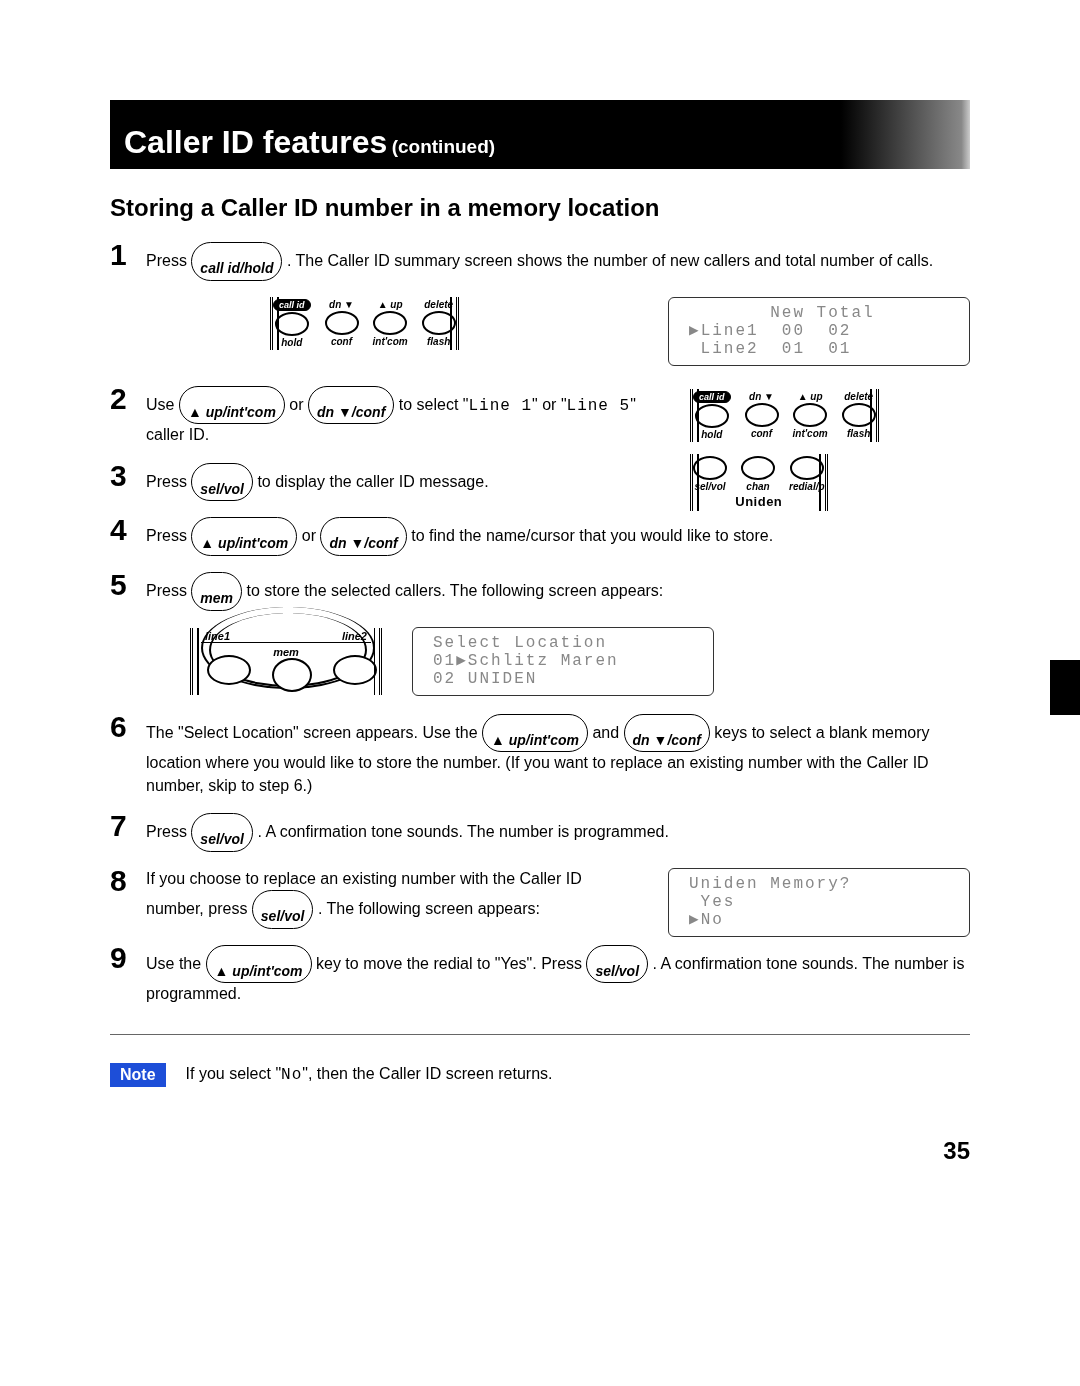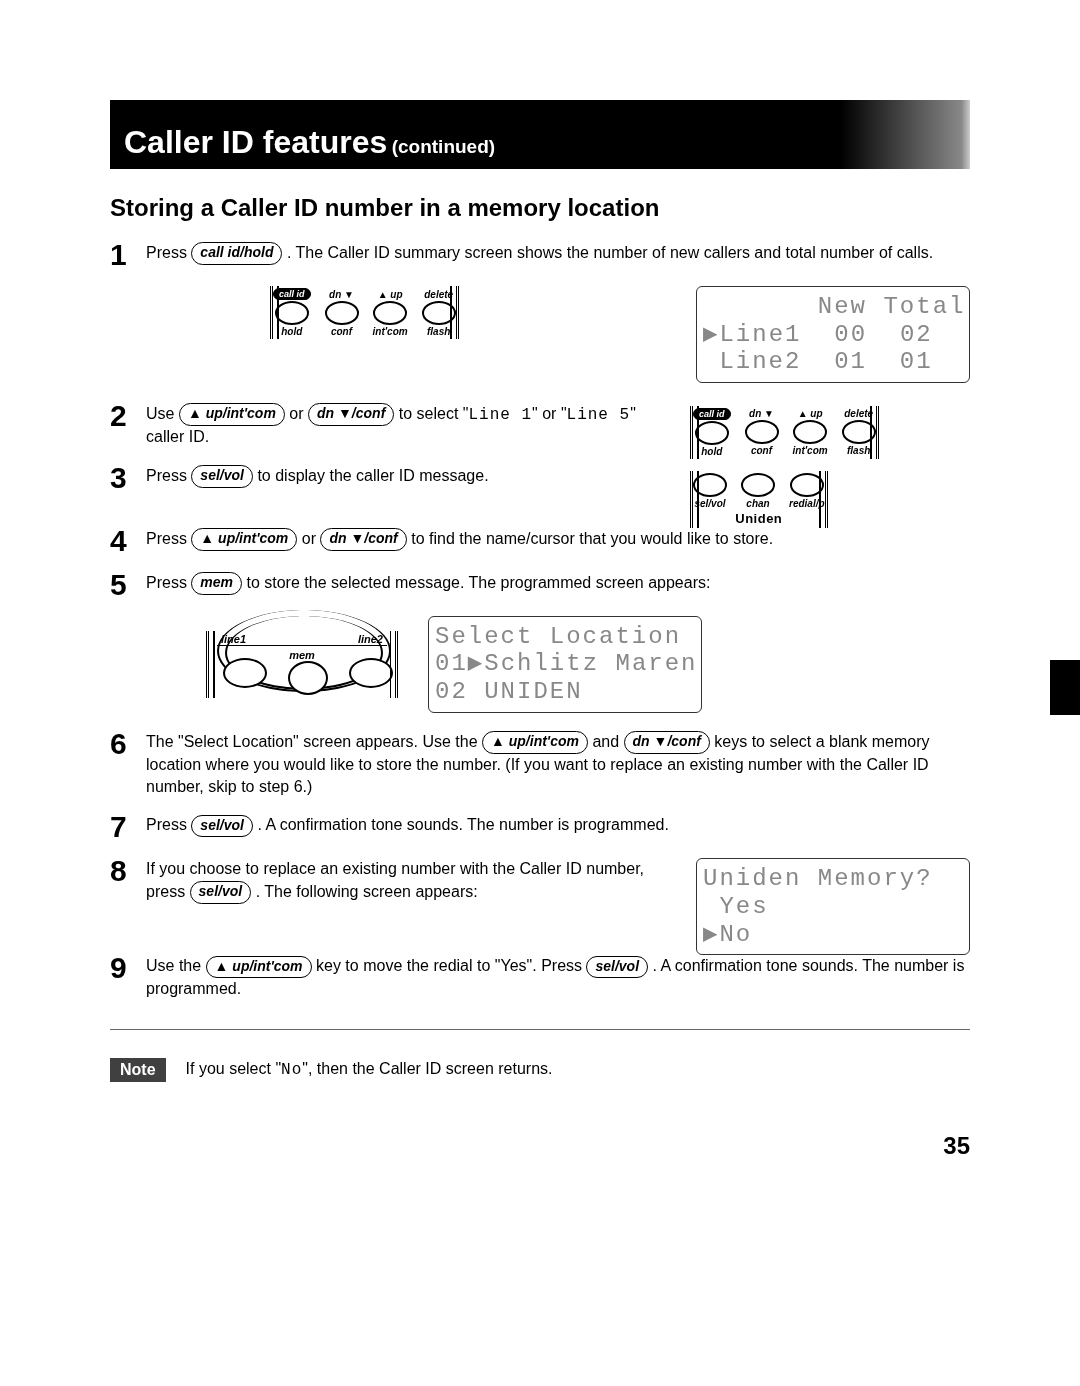--- a/index.html
+++ b/index.html
@@ -48,39 +48,39 @@
   }
   .step-body {
     flex: 1;
     font-size: 16px;
     line-height: 1.4;
   }
   .btnlabel {
     display: inline-block;
     border: 1px solid #000;
     border-radius: 50px;
-    padding: 0 8px 1px 8px;
+    padding: 16px 8px 1px 8px;
     font-style: italic;
     font-weight: bold;
     font-size: 14px;
     vertical-align: middle;
     background: #fff;
     font-family: Arial, sans-serif;
     white-space: nowrap;
   }
   .mono {
     font-family: "Courier New", monospace;
     letter-spacing: 1px;
   }
   .lcd {
     border: 1.5px solid #333;
     border-radius: 6px;
-    padding: 6px 6px;
+    padding: 6px 20px;
     font-family: "Courier New", monospace;
-    font-size: 24px;
+    font-size: 16px;
     letter-spacing: 2px;
     color: #888;
     white-space: pre;
     line-height: 1.15;
     display: inline-block;
   }
   .lcd.large {
     width: 260px;
   }
   
@@ -144,21 +144,20 @@
     margin-top: 2px;
     font-style: normal;
   }
   
   .kp2-wrap {
     display: inline-block;
     border-left: 3px double #000;
     border-right: 3px double #000;
     padding: 2px 8px;
     position: relative;
-    margin-left: 16px;
   }
   .kp2-wrap::before, .kp2-wrap::after {
     content: "";
     position: absolute;
     top: 0; bottom: 0;
     width: 1.5px;
     background: #000;
   }
   .kp2-wrap::before { left: 4px; }
   .kp2-wrap::after { right: 4px; }
@@ -211,21 +210,21 @@
   .note-row {
     display: flex;
     align-items: center;
     gap: 20px;
     font-size: 16px;
     margin-top: 28px;
     border-top: 1px solid #666;
     padding-top: 28px;
   }
   .note-tag {
-    background: #404040;
+    background: #1d4ed8;
     color: #fff;
     font-weight: bold;
     padding: 3px 10px;
     font-size: 16px;
   }
   .pagenum {
     text-align: right;
     font-size: 24px;
     font-weight: bold;
     margin-top: 50px;
@@ -376,21 +375,21 @@
       <span class="btnlabel">dn ▼/conf</span>
       <span> to find the name/cursor that you would like to store.</span>
     </div>
   </div>
 
   <div class="step">
     <div class="step-num">5</div>
     <div class="step-body">
       <span>Press </span>
       <span class="btnlabel">mem</span>
-      <span> to store the selected message. The programmed screen appears:</span>
+      <span> to store the selected callers. The following screen appears:</span>
     </div>
   </div>
 
   <div class="flexrow" style="margin-left:80px; margin-bottom:18px; align-items:center;">
     <div class="kp2-wrap">
       <div class="kp2-top">
         <span>line1</span>
         <span>line2</span>
       </div>
       <div class="kp2-body">

